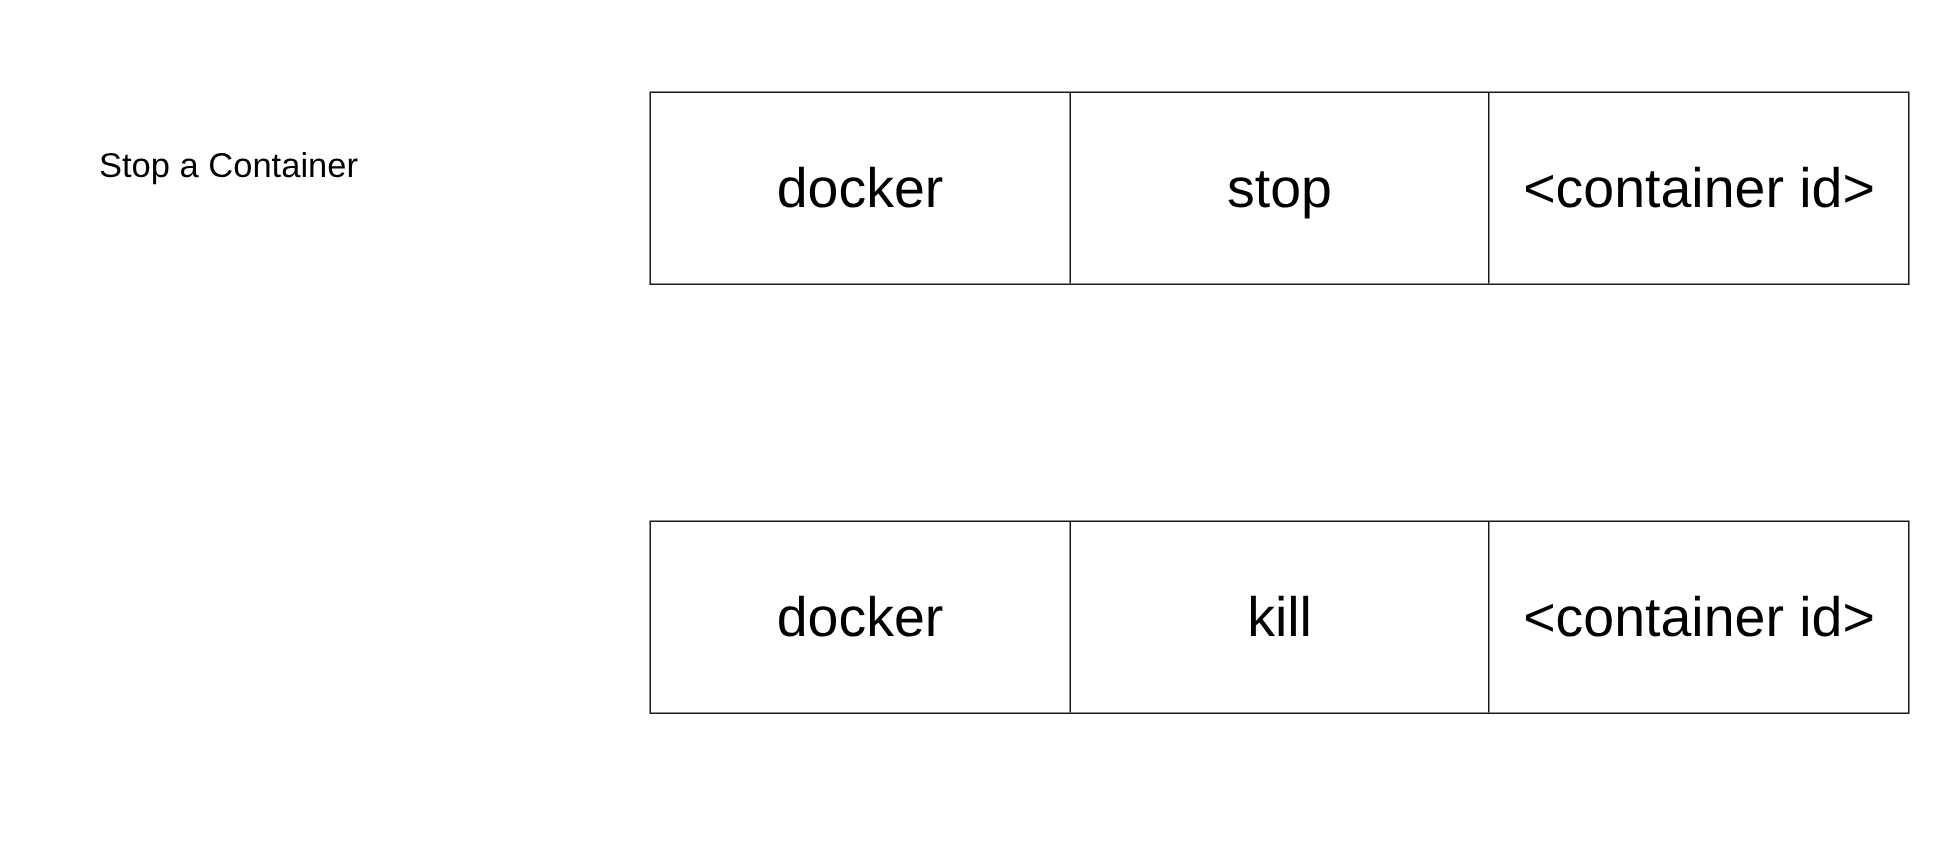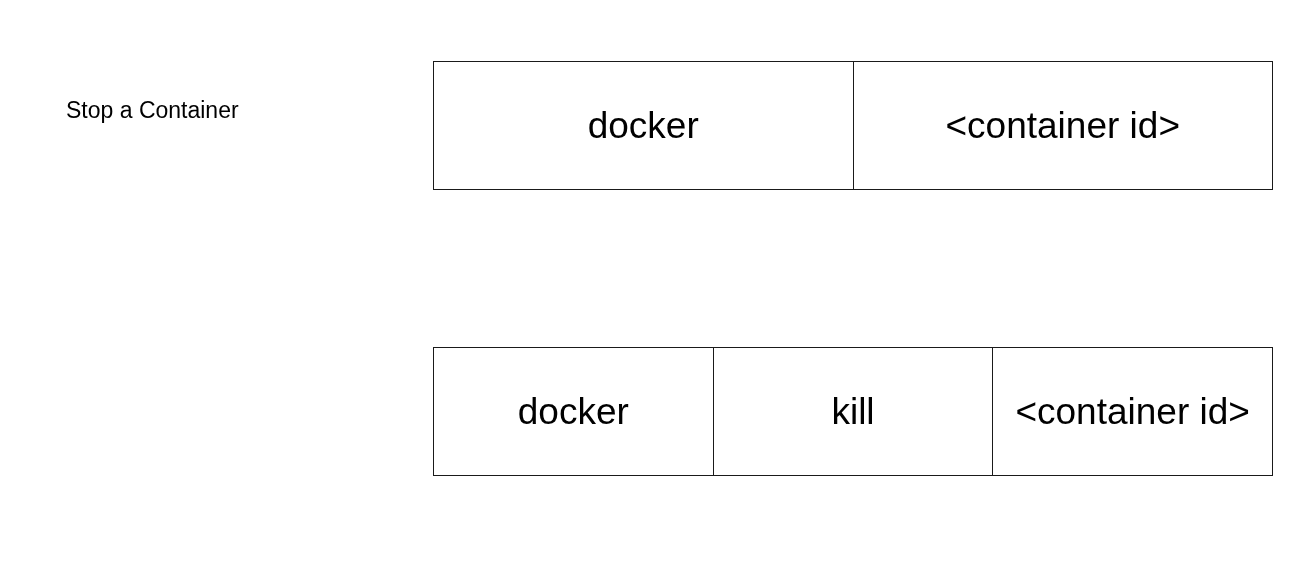--- a/index.html
+++ b/index.html
@@ -55,20 +55,21 @@
 </style>
 </head>
 <body>
 
 <div class="canvas">
 
   <div class="row-label row-1">Stop a Container</div>
 
   <div class="cmd-table row-1">
     <div class="cmd-cell">docker</div>
+    <div class="cmd-cell">stop</div>
     <div class="cmd-cell">&lt;container id&gt;</div>
   </div>
 
 
   <div class="cmd-table row-2">
     <div class="cmd-cell">docker</div>
     <div class="cmd-cell">kill</div>
     <div class="cmd-cell">&lt;container id&gt;</div>
   </div>
 

